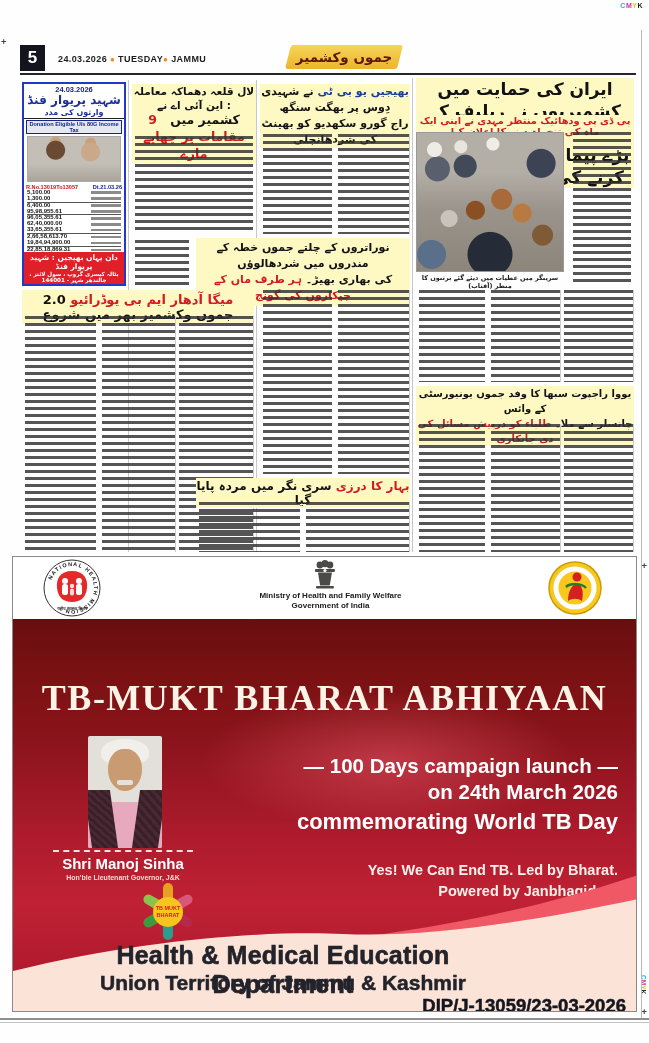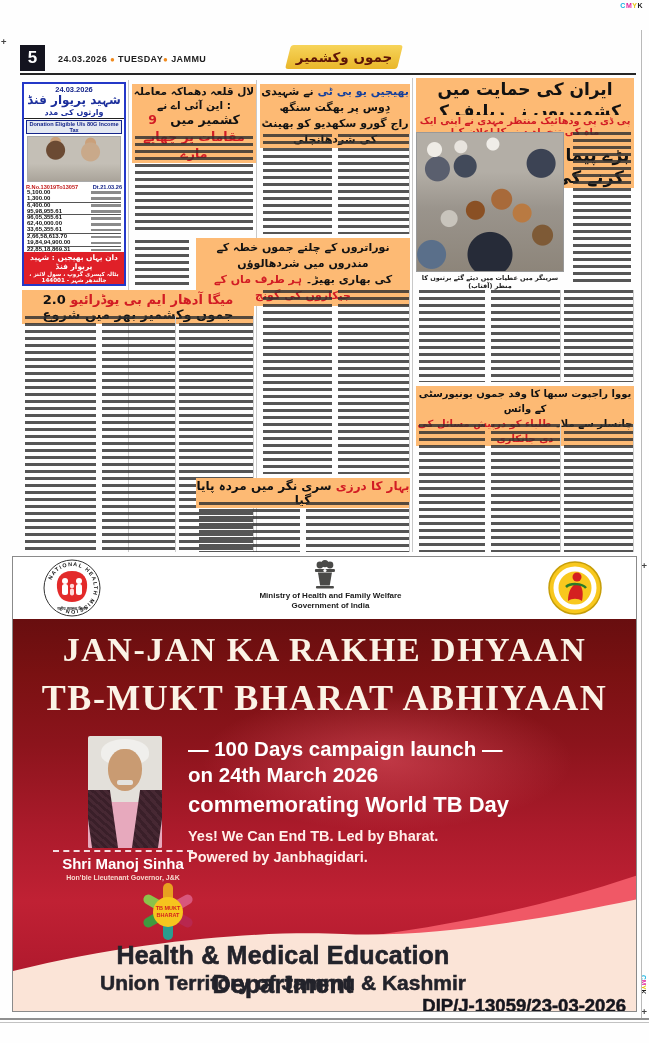--- a/index.html
+++ b/index.html
@@ -27,21 +27,21 @@
   .badge{position:absolute;left:268px;top:1px;width:112px;height:24px;}
   .badge .bg{position:absolute;inset:0;background:linear-gradient(180deg,#f7d45a,#e9b62a);transform:skewX(-14deg);border-radius:3px;}
   .badge .tx{position:absolute;inset:0;text-align:center;font:bold 13.5px/24px "DejaVu Sans",sans-serif;color:#5e1507;direction:rtl;}
   .brand{position:absolute;right:0;top:3px;display:flex;align-items:center;gap:7px;}
   .brand-en{font:bold 9.5px "Liberation Sans",sans-serif;color:#e01b1f;letter-spacing:.4px;}
   .brand-ur{font:bold 20px "DejaVu Sans",sans-serif;color:#7c100d;direction:rtl;}
 
   
   #paper{position:absolute;left:20px;top:78px;width:616px;height:476px;}
   .vsep{position:absolute;width:1px;background:#c8c8c8;top:2px;height:472px;}
-  .uh{font-family:"DejaVu Sans",sans-serif;direction:rtl;text-align:center;font-weight:bold;color:#121212;background:#fdba74;position:absolute;}
+  .uh{font-family:"DejaVu Sans",sans-serif;direction:rtl;text-align:center;font-weight:bold;color:#121212;background:#fef9c3;position:absolute;}
   .red{color:#d21c24;} .blue{color:#15409c;}
   .sim{position:absolute;display:flex;}
   .sim i{flex:1;margin:0 3px;background:repeating-linear-gradient(180deg,rgba(48,48,48,.82) 0 2.8px,transparent 2.8px 7px);}
   .sim i + i{border-right:1px solid #ccc;margin-right:0;padding-right:3px;}
   .caption{position:absolute;font:bold 6.5px "DejaVu Sans",sans-serif;direction:rtl;text-align:center;color:#222;}
 
   
   .photo-big{position:absolute;left:396px;top:54px;width:148px;height:140px;border:1px solid #999;
     background:
       radial-gradient(circle at 12% 12%,#efece6 0 7px,transparent 8px),
@@ -95,25 +95,25 @@
   .ntep{position:absolute;right:34px;top:4px;}
 
   .ad-main{position:absolute;left:0;right:0;top:62px;bottom:0;overflow:hidden;
     background:linear-gradient(180deg,#680e0f 0%,#7a1112 14%,#8c141c 32%,#ad1b2c 55%,#c02134 72%,#a8152a 100%);}
   .ad-main::before{content:"";position:absolute;left:30%;top:18%;width:60%;height:36%;
     background:radial-gradient(ellipse at center,rgba(255,104,122,.42),transparent 70%);}
   .ad-t{position:absolute;left:0;right:0;text-align:center;color:#fbf3e6;
     font-family:"Liberation Serif",serif;font-weight:bold;letter-spacing:1.5px;white-space:nowrap;}
   .ad-t1{top:12px;font-size:34px;}
   .ad-t2{top:58px;font-size:36px;}
-  .campaign{position:absolute;left:175px;top:117px;width:430px;text-align:left;color:#fff;}
+  .campaign{position:absolute;left:175px;top:134px;width:430px;text-align:right;color:#fff;}
   .c1,.c2{font:bold 20.5px/26px "Liberation Sans",sans-serif;}
   .c3{font:bold 22px/30px "Liberation Sans",sans-serif;margin-top:2px;}
   .s1,.s2{font:bold 14.5px/21px "Liberation Sans",sans-serif;color:#ffefe9;}
-  .s1{margin-top:6px;}
+  .s1{margin-top:23px;}
 
   .sinha{position:absolute;left:75px;top:117px;width:74px;height:112px;background:#e3e0da;border-radius:2px;overflow:hidden;}
   .sinha .hair{position:absolute;left:13px;top:3px;width:48px;height:26px;background:#f0efec;border-radius:50% 50% 40% 40%;}
   .sinha .face{position:absolute;left:20px;top:13px;width:34px;height:42px;background:#c99b72;border-radius:46% 46% 50% 50%;}
   .sinha .mo{position:absolute;left:29px;top:44px;width:16px;height:5px;background:#e4e2de;border-radius:2px;}
   .sinha .shirt{position:absolute;left:0;bottom:0;width:74px;height:46px;background:#e7a9bd;}
   .sinha .jl,.sinha .jr{position:absolute;bottom:0;width:26px;height:58px;background:
       repeating-linear-gradient(45deg,#472833 0 3px,#3a1f29 3px 6px);}
   .sinha .jl{left:0;transform:skewX(8deg);} .sinha .jr{right:0;transform:skewX(-8deg);}
   .sinha-dash{position:absolute;left:40px;top:231px;width:140px;border-top:2px dashed rgba(255,255,255,.85);}
@@ -321,21 +321,20 @@
         <circle cx="27" cy="27" r="26" fill="#f8c81e" stroke="#c79e08" stroke-width="1.5"></circle>
         <circle cx="27" cy="27" r="19" fill="none" stroke="#fff" stroke-width="5"></circle>
         <circle cx="29" cy="16" r="4.5" fill="#d42020"></circle>
         <path d="M20 40 C20 30 24 24 29 22 C34 24 36 30 34 40 C30 37 24 37 20 40 Z" fill="#d42020"></path>
         <path d="M18 26 C22 22 34 22 38 27" stroke="#2a7a2a" stroke-width="2.5" fill="none"></path>
       </svg>
     </div>
   </div>
 
   <div class="ad-main" data-interactable="false">
-    <div class="ad-t ad-t1" data-interactable="false">JAN-JAN KA RAKHE DHYAAN</div>
     <div class="ad-t ad-t2" data-interactable="false">TB-MUKT BHARAT ABHIYAAN</div>
 
     <div class="campaign" data-interactable="false">
       <div class="c1" data-interactable="false">— 100 Days campaign launch —</div>
       <div class="c2" data-interactable="false">on 24th March 2026</div>
       <div class="c3" data-interactable="false">commemorating World TB Day</div>
       <div class="s1" data-interactable="false">Yes! We Can End TB. Led by Bharat.</div>
       <div class="s2" data-interactable="false">Powered by Janbhagidari.</div>
     </div>
 

